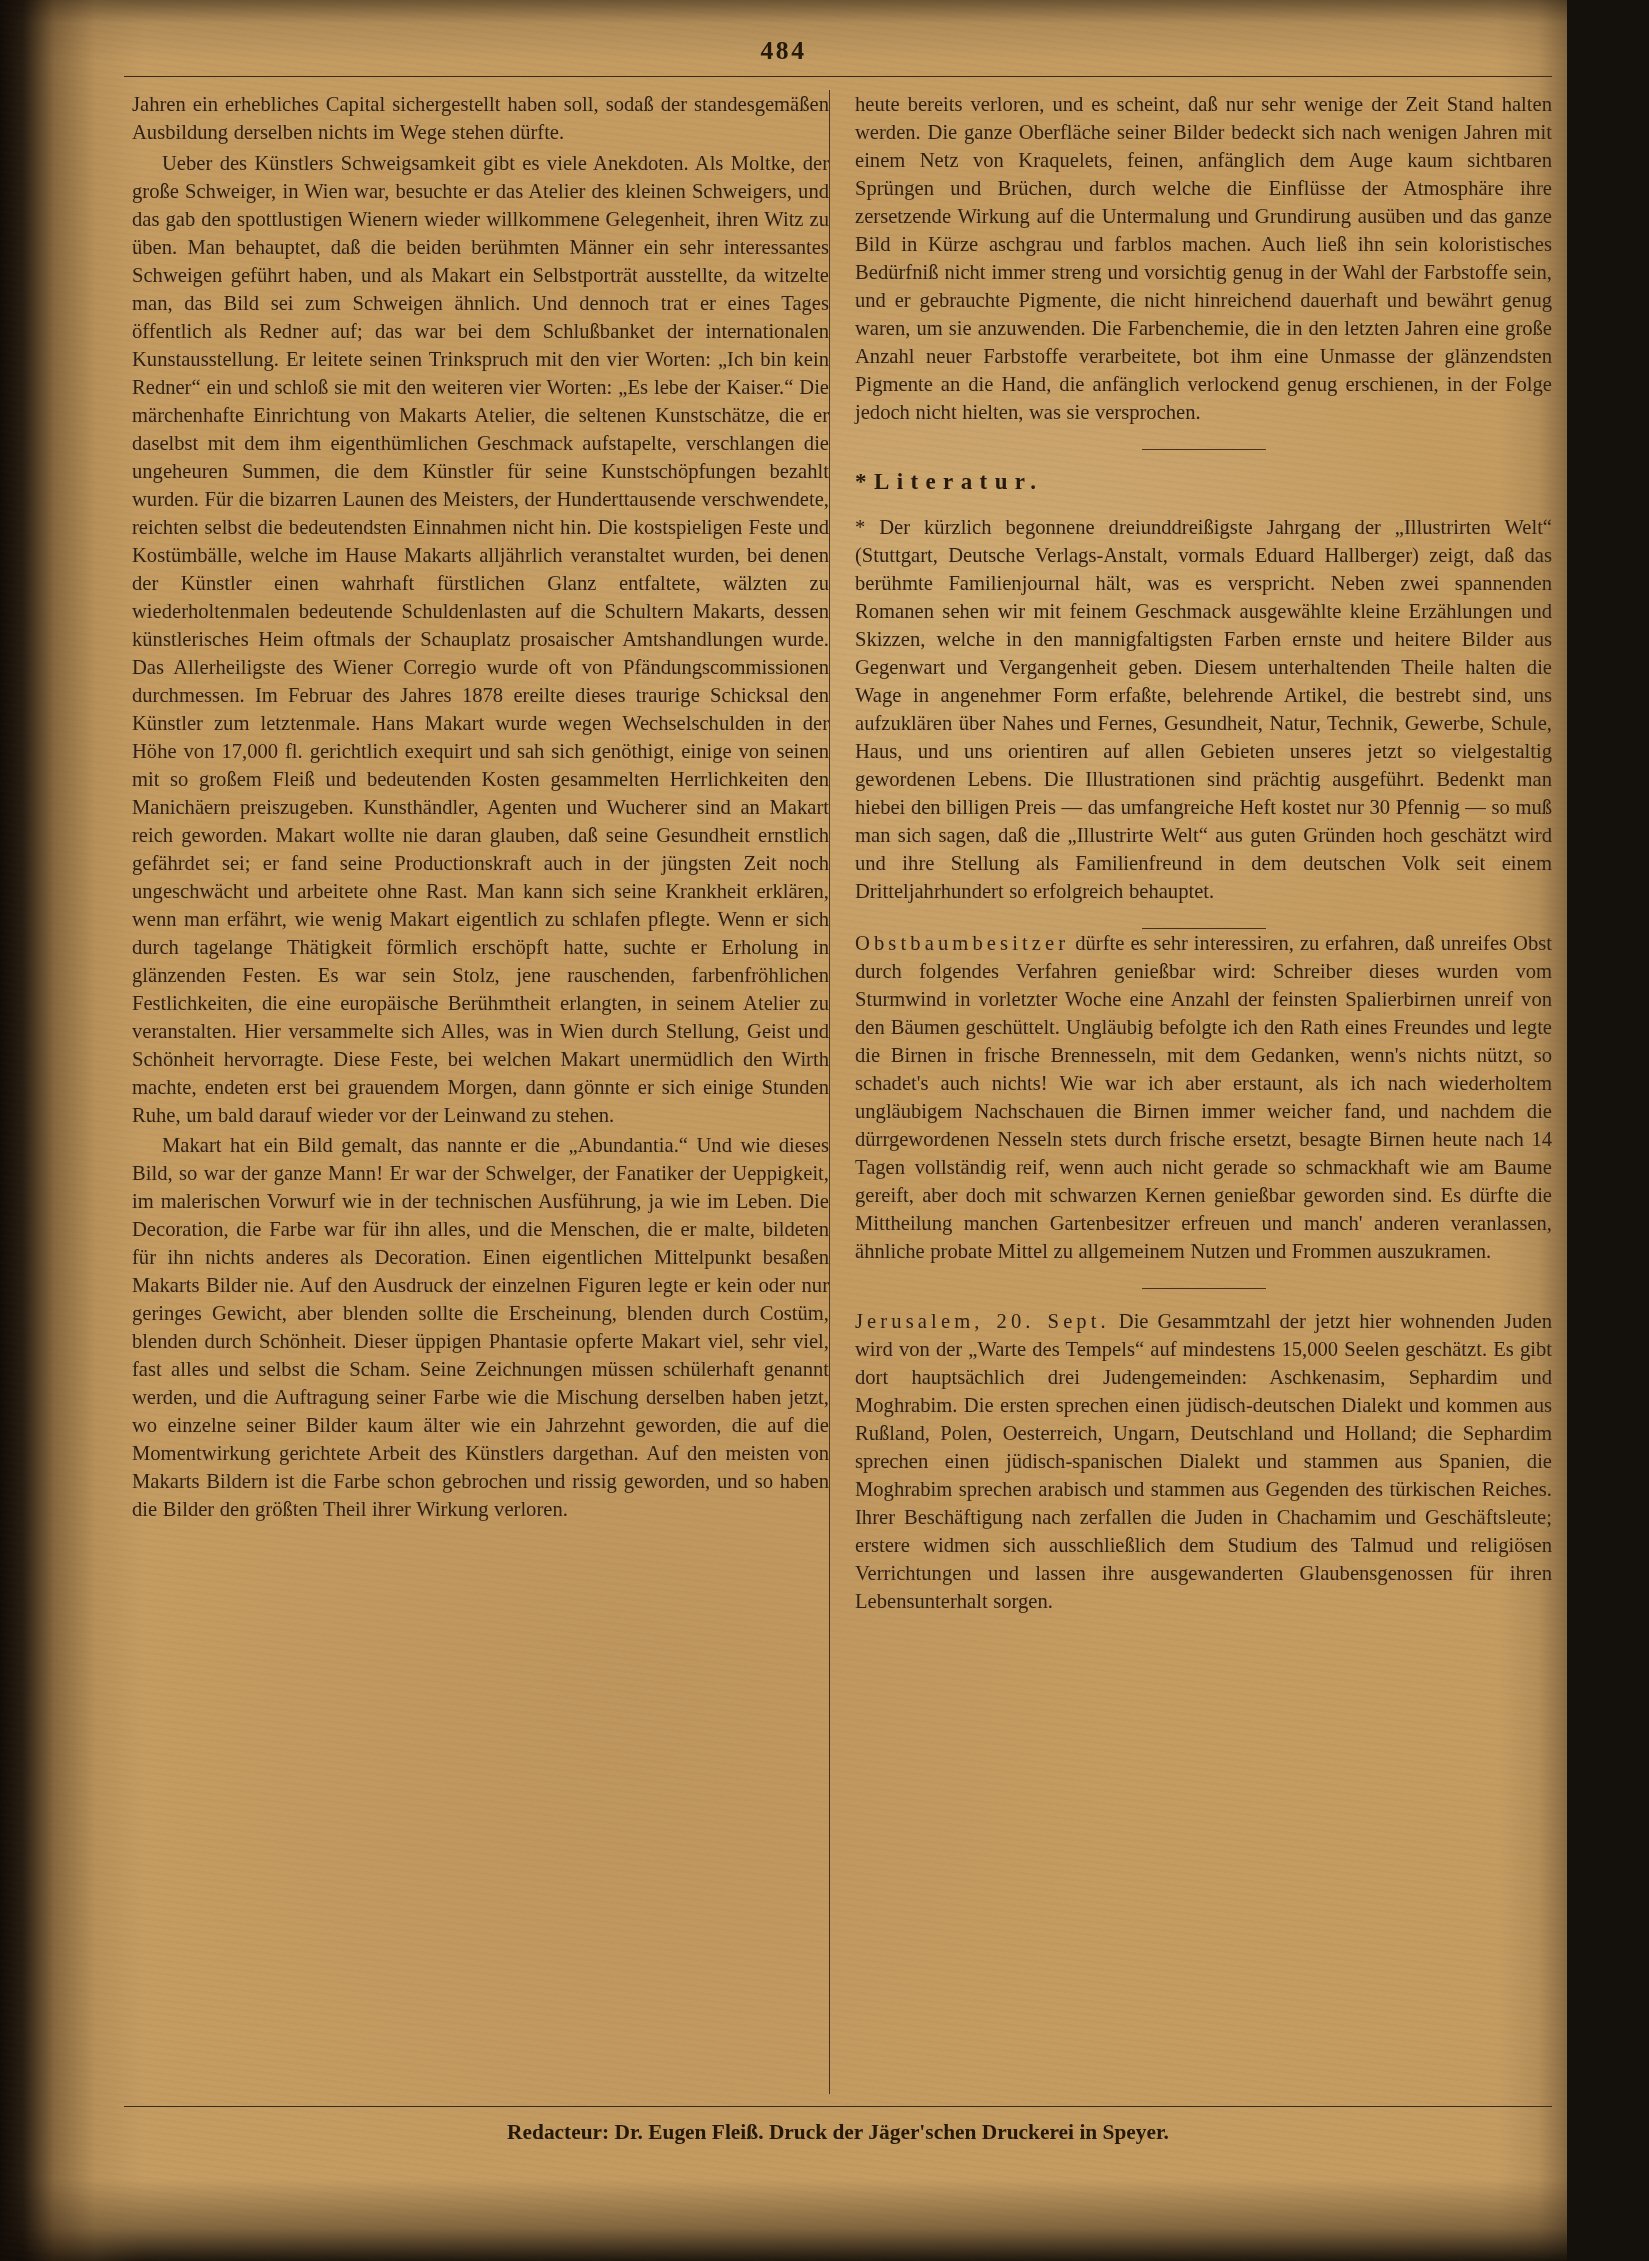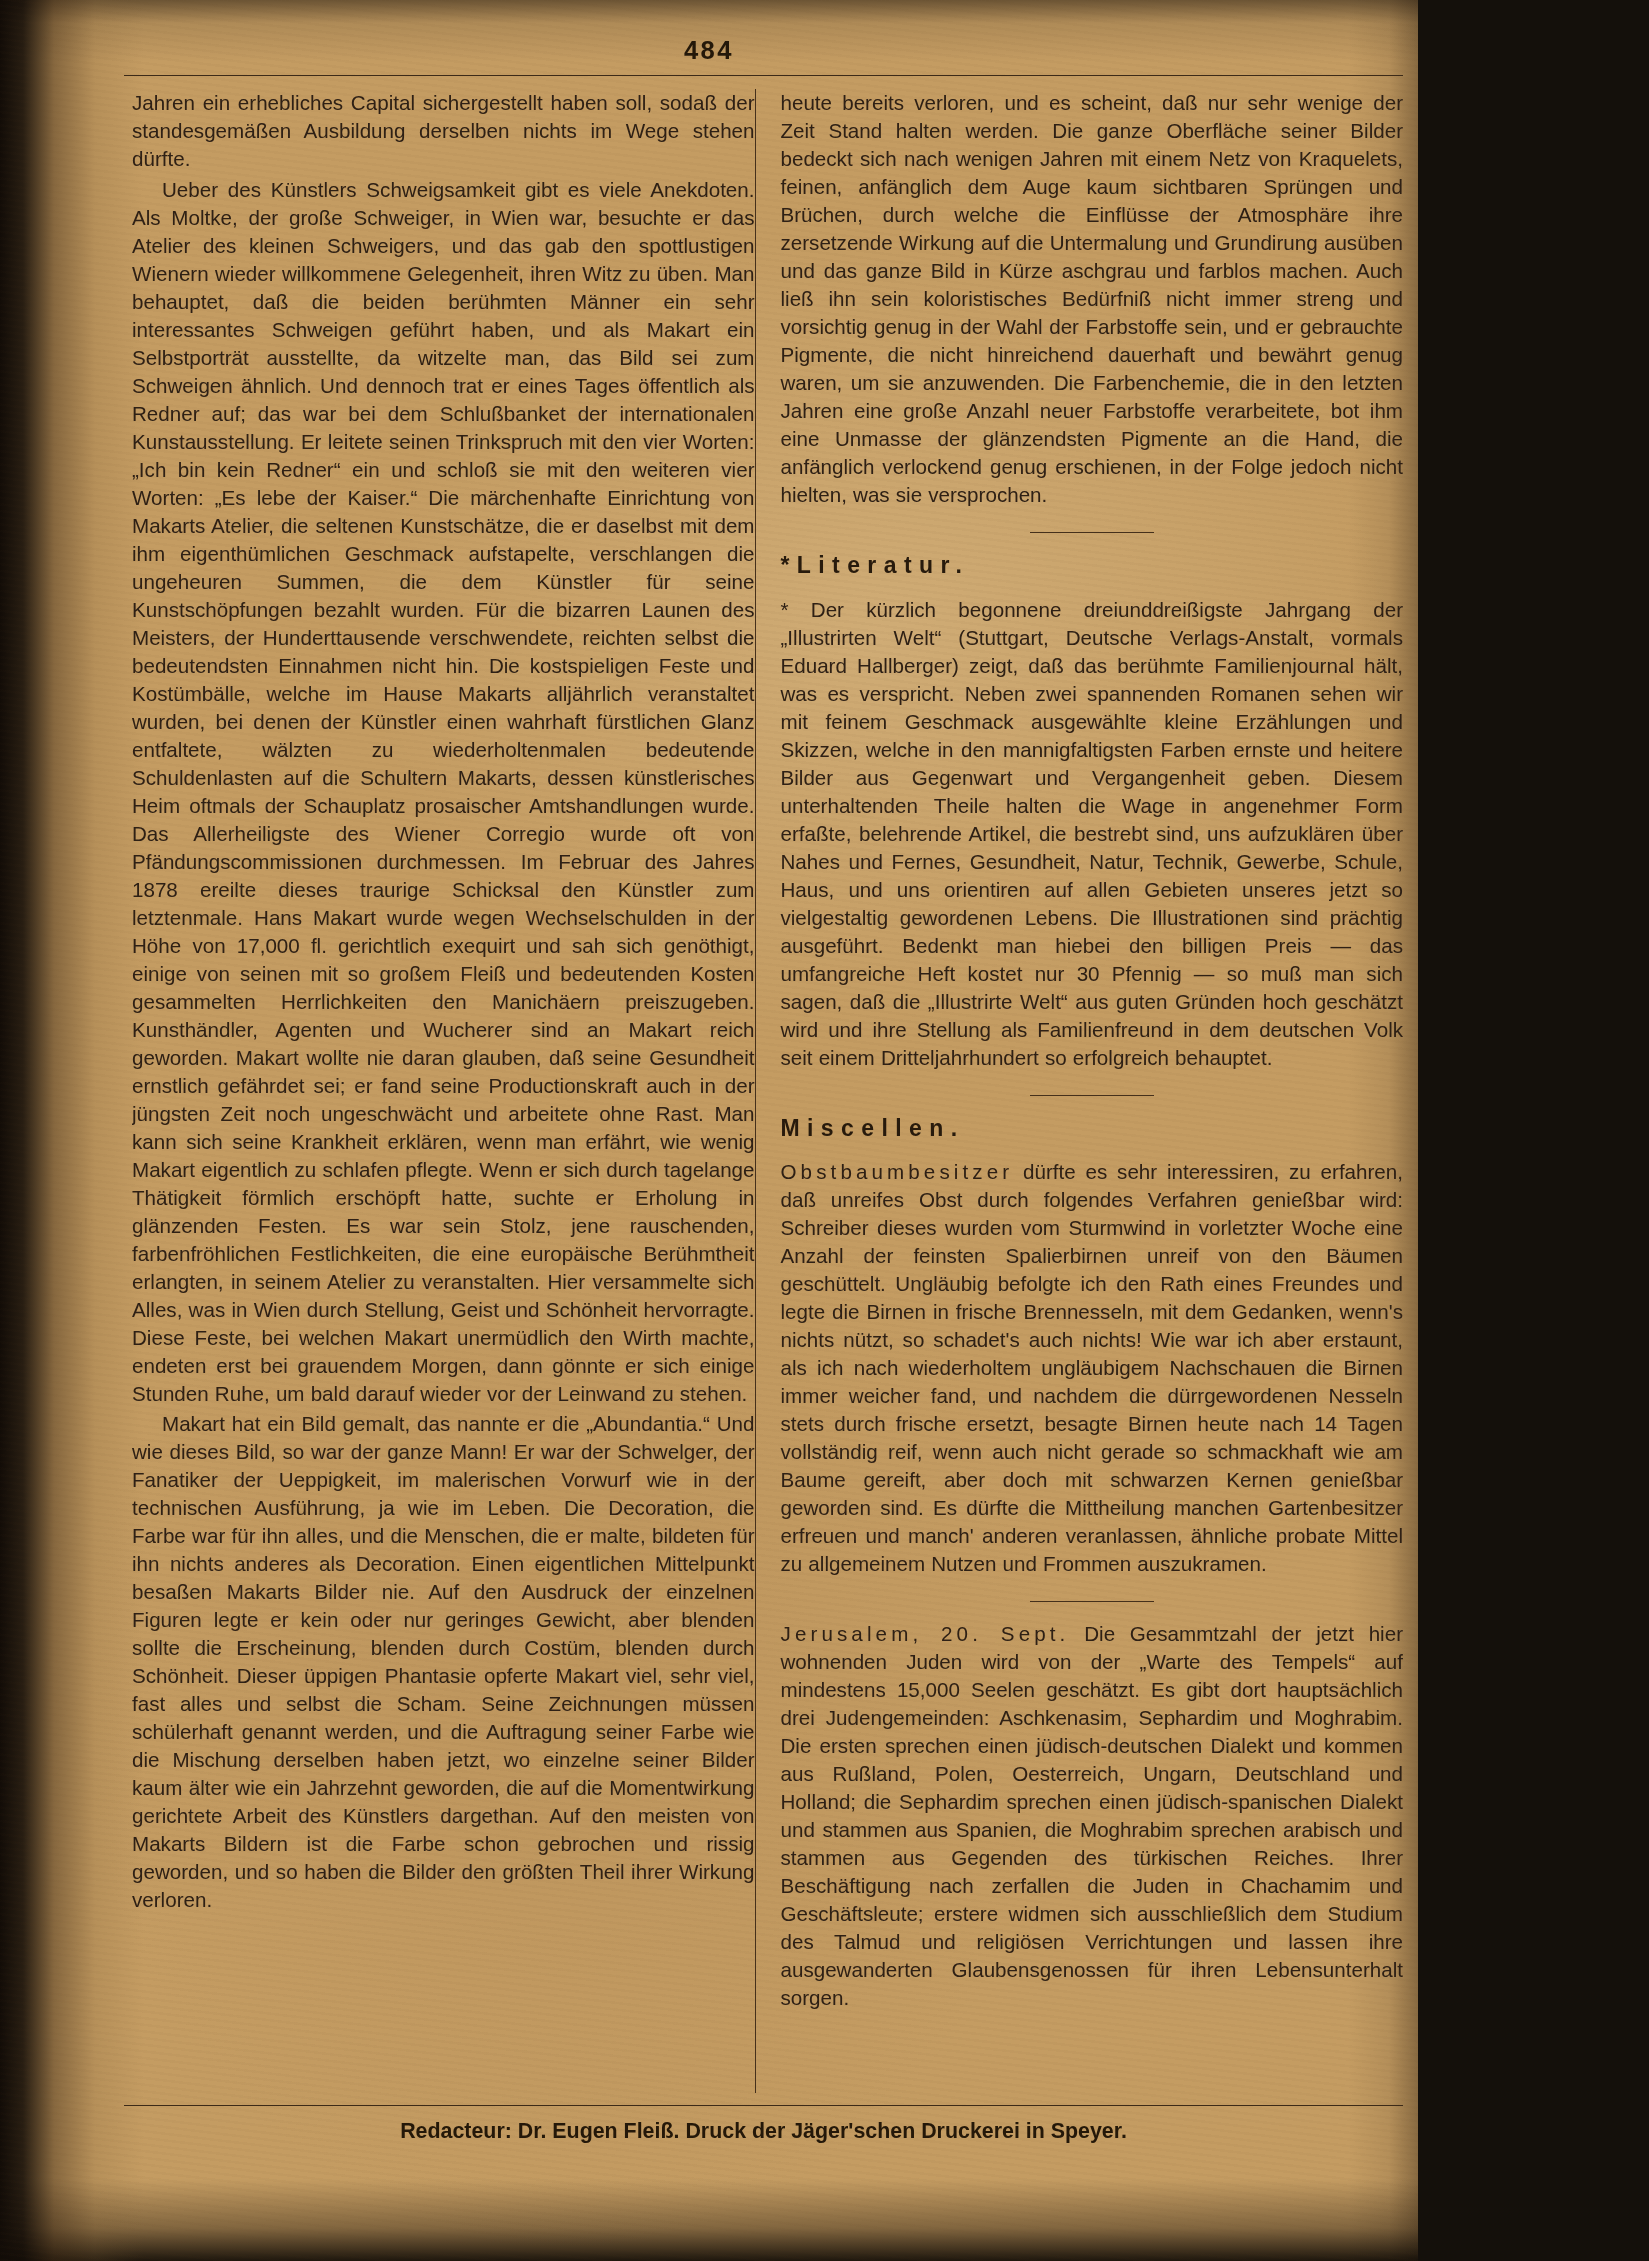--- a/index.html
+++ b/index.html
@@ -1,21 +1,21 @@
 <!DOCTYPE html>
 <html lang="de" style="font-size:13px"><head>
 <meta charset="utf-8">
 <style>
   html, body { margin:0; padding:0; background:#14100b; }
   .page {
     position:relative;
-    width:1418px; height:2261px;
+    width:1567px; height:2261px;
     overflow:hidden;
     box-sizing:border-box;
-    font-family:Liberation Sans, sans-serif;
+    font-family:Liberation Serif, serif;
     color:#2e2015;
     background:
       repeating-linear-gradient(7deg, rgba(90,60,30,0.035) 0 2.5px, rgba(0,0,0,0) 2.5px 6.6px),
       radial-gradient(ellipse 742px 577px at 62% 28%, rgba(255,236,196,0.20), rgba(0,0,0,0) 70%),
       radial-gradient(ellipse 660px 742px at 40% 75%, rgba(170,130,80,0.25), rgba(0,0,0,0) 75%),
       linear-gradient(to right, #120c07 0px, rgba(18,12,7,0.88) 23px, rgba(60,40,20,0.45) 54px, rgba(120,90,50,0.18) 95px, rgba(0,0,0,0) 144px),
       linear-gradient(to bottom, rgba(20,13,7,0.50) 0px, rgba(20,13,7,0.12) 23px, rgba(0,0,0,0) 62px),
       linear-gradient(to top, rgba(12,8,4,0.9) 0px, rgba(30,20,10,0.40) 33px, rgba(0,0,0,0) 82px),
       linear-gradient(to left, rgba(40,26,13,0.38) 0px, rgba(40,26,13,0.10) 29px, rgba(0,0,0,0) 70px),
       #c49c62;
@@ -82,21 +82,20 @@
     </div>
 
     <div class="col col-right">
       <p class="no-indent">heute bereits verloren, und es scheint, daß nur sehr wenige der Zeit Stand halten werden. Die ganze Oberfläche seiner Bilder bedeckt sich nach wenigen Jahren mit einem Netz von Kraquelets, feinen, anfänglich dem Auge kaum sichtbaren Sprüngen und Brüchen, durch welche die Einflüsse der Atmosphäre ihre zersetzende Wirkung auf die Untermalung und Grundirung ausüben und das ganze Bild in Kürze aschgrau und farblos machen. Auch ließ ihn sein koloristisches Bedürfniß nicht immer streng und vorsichtig genug in der Wahl der Farbstoffe sein, und er gebrauchte Pigmente, die nicht hinreichend dauerhaft und bewährt genug waren, um sie anzuwenden. Die Farbenchemie, die in den letzten Jahren eine große Anzahl neuer Farbstoffe verarbeitete, bot ihm eine Unmasse der glänzendsten Pigmente an die Hand, die anfänglich verlockend genug erschienen, in der Folge jedoch nicht hielten, was sie versprochen.</p>
 
       <hr class="short-rule">
       <div class="section-heading">*Literatur.</div>
       <p class="no-indent">* Der kürzlich begonnene dreiunddreißigste Jahrgang der „Illustrirten Welt“ (Stuttgart, Deutsche Verlags-Anstalt, vormals Eduard Hallberger) zeigt, daß das berühmte Familienjournal hält, was es verspricht. Neben zwei spannenden Romanen sehen wir mit feinem Geschmack ausgewählte kleine Erzählungen und Skizzen, welche in den mannigfaltigsten Farben ernste und heitere Bilder aus Gegenwart und Vergangenheit geben. Diesem unterhaltenden Theile halten die Wage in angenehmer Form erfaßte, belehrende Artikel, die bestrebt sind, uns aufzuklären über Nahes und Fernes, Gesundheit, Natur, Technik, Gewerbe, Schule, Haus, und uns orientiren auf allen Gebieten unseres jetzt so vielgestaltig gewordenen Lebens. Die Illustrationen sind prächtig ausgeführt. Bedenkt man hiebei den billigen Preis — das umfangreiche Heft kostet nur 30 Pfennig — so muß man sich sagen, daß die „Illustrirte Welt“ aus guten Gründen hoch geschätzt wird und ihre Stellung als Familienfreund in dem deutschen Volk seit einem Dritteljahrhundert so erfolgreich behauptet.</p>
 
       <hr class="short-rule">
-      <div class="section-heading">Miscellen.</div>
       <p class="no-indent"><span class="lead">Obstbaumbesitzer</span><span> dürfte es sehr interessiren, zu erfahren, daß unreifes Obst durch folgendes Verfahren genießbar wird: Schreiber dieses wurden vom Sturmwind in vorletzter Woche eine Anzahl der feinsten Spalierbirnen unreif von den Bäumen geschüttelt. Ungläubig befolgte ich den Rath eines Freundes und legte die Birnen in frische Brennesseln, mit dem Gedanken, wenn's nichts nützt, so schadet's auch nichts! Wie war ich aber erstaunt, als ich nach wiederholtem ungläubigem Nachschauen die Birnen immer weicher fand, und nachdem die dürrgewordenen Nesseln stets durch frische ersetzt, besagte Birnen heute nach 14 Tagen vollständig reif, wenn auch nicht gerade so schmackhaft wie am Baume gereift, aber doch mit schwarzen Kernen genießbar geworden sind. Es dürfte die Mittheilung manchen Gartenbesitzer erfreuen und manch' anderen veranlassen, ähnliche probate Mittel zu allgemeinem Nutzen und Frommen auszukramen.</span></p>
 
       <hr class="short-rule">
       <p class="no-indent" style="margin-top:18px;"><span class="lead">Jerusalem, 20. Sept.</span><span> Die Gesammtzahl der jetzt hier wohnenden Juden wird von der „Warte des Tempels“ auf mindestens 15,000 Seelen geschätzt. Es gibt dort hauptsächlich drei Judengemeinden: Aschkenasim, Sephardim und Moghrabim. Die ersten sprechen einen jüdisch-deutschen Dialekt und kommen aus Rußland, Polen, Oesterreich, Ungarn, Deutschland und Holland; die Sephardim sprechen einen jüdisch-spanischen Dialekt und stammen aus Spanien, die Moghrabim sprechen arabisch und stammen aus Gegenden des türkischen Reiches. Ihrer Beschäftigung nach zerfallen die Juden in Chachamim und Geschäftsleute; erstere widmen sich ausschließlich dem Studium des Talmud und religiösen Verrichtungen und lassen ihre ausgewanderten Glaubensgenossen für ihren Lebensunterhalt sorgen.</span></p>
     </div>
 
   </div>
 
   <div class="footer">
     <span class="seg">Redacteur: Dr. Eugen Fleiß.</span>

